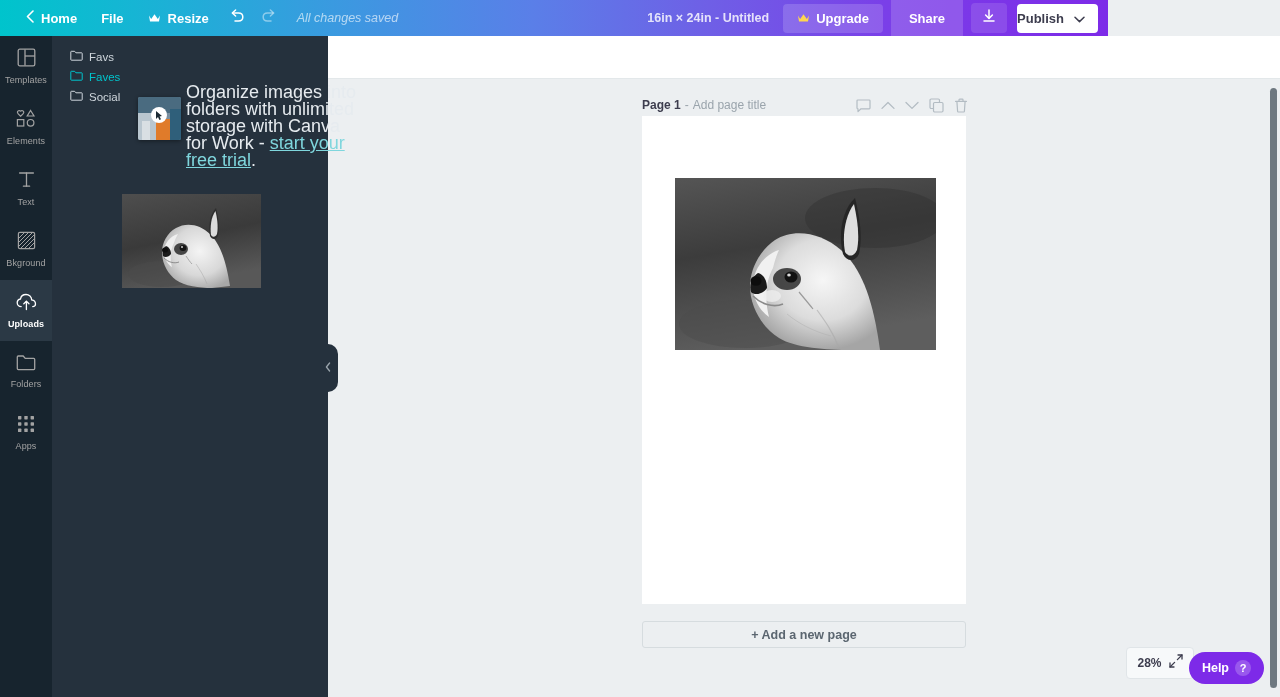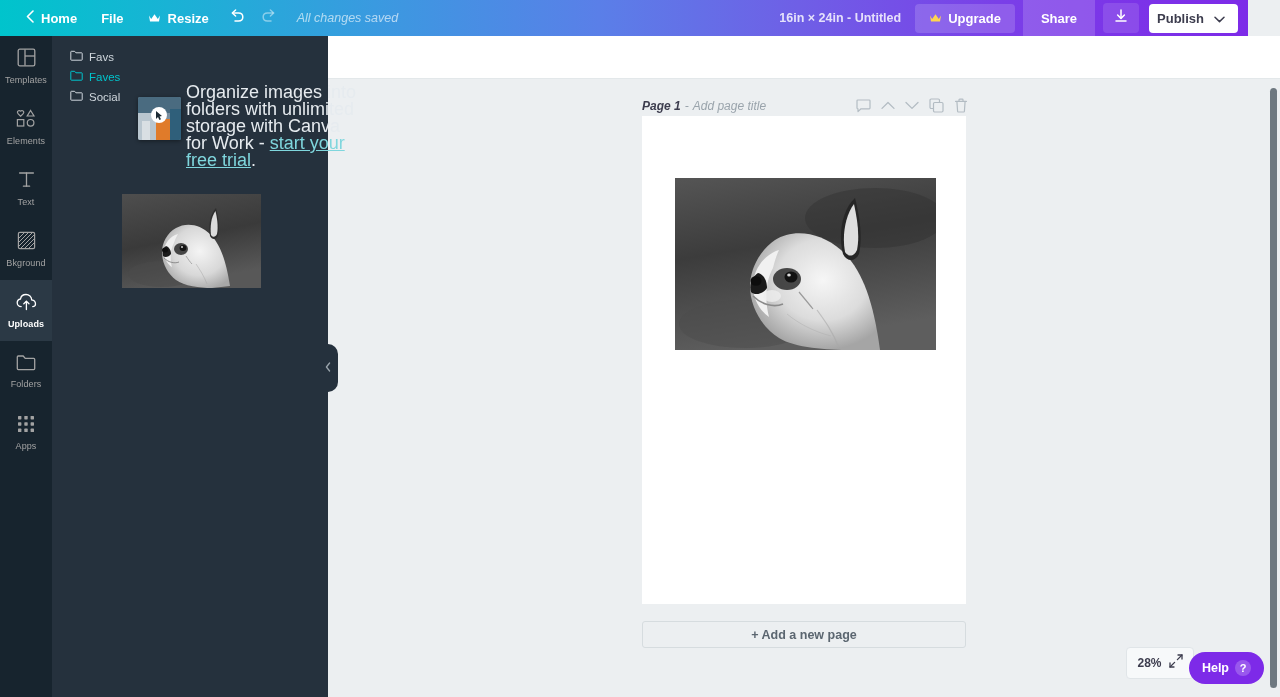--- a/index.html
+++ b/index.html
@@ -16,21 +16,21 @@
     position: relative;
     width: 1280px;
     height: 697px;
     overflow: hidden;
   }
 
   
   .topbar {
     position: absolute;
     top: 0; left: 0;
-    width: 1248px;
+    width: 1108px;
     height: 36px;
     background: linear-gradient(90deg,
       #00c4cc 0%,
       #16b5d4 12%,
       #3a9ae0 30%,
       #5a7fe8 48%,
       #6f5fe6 64%,
       #7a3fe8 80%,
       #7d2ae8 100%);
     display: flex;
@@ -109,21 +109,21 @@
     margin-right: 10px;
   }
   .tb-publish {
     display: flex;
     align-items: center;
     gap: 10px;
     background: #ffffff;
     color: #3d3d4e;
     font-size: 13px;
     font-weight: bold;
-    padding: 7px 13px 7px 8px;
+    padding: 7px 13px 7px 0;
     border-radius: 4px;
     cursor: pointer;
   }
 
   
   .rail {
     position: absolute;
     top: 36px; left: 0;
     width: 52px;
     height: 661px;
@@ -258,22 +258,21 @@
     height: 619px;
     background: #eceff1;
     z-index: 10;
   }
 
   .page-head {
     position: absolute;
     top: 20px; left: 314px;
     width: 326px;
     display: flex;
-    align-items: center;
-    font-style: italic;
+    align-items: flex-start;
   }
   .page-label {
     font-size: 12px;
     color: #3d3d4e;
     font-weight: bold;
     white-space: nowrap;
   }
   .page-title-ph {
     font-size: 12px;
     color: #9aa4ac;

